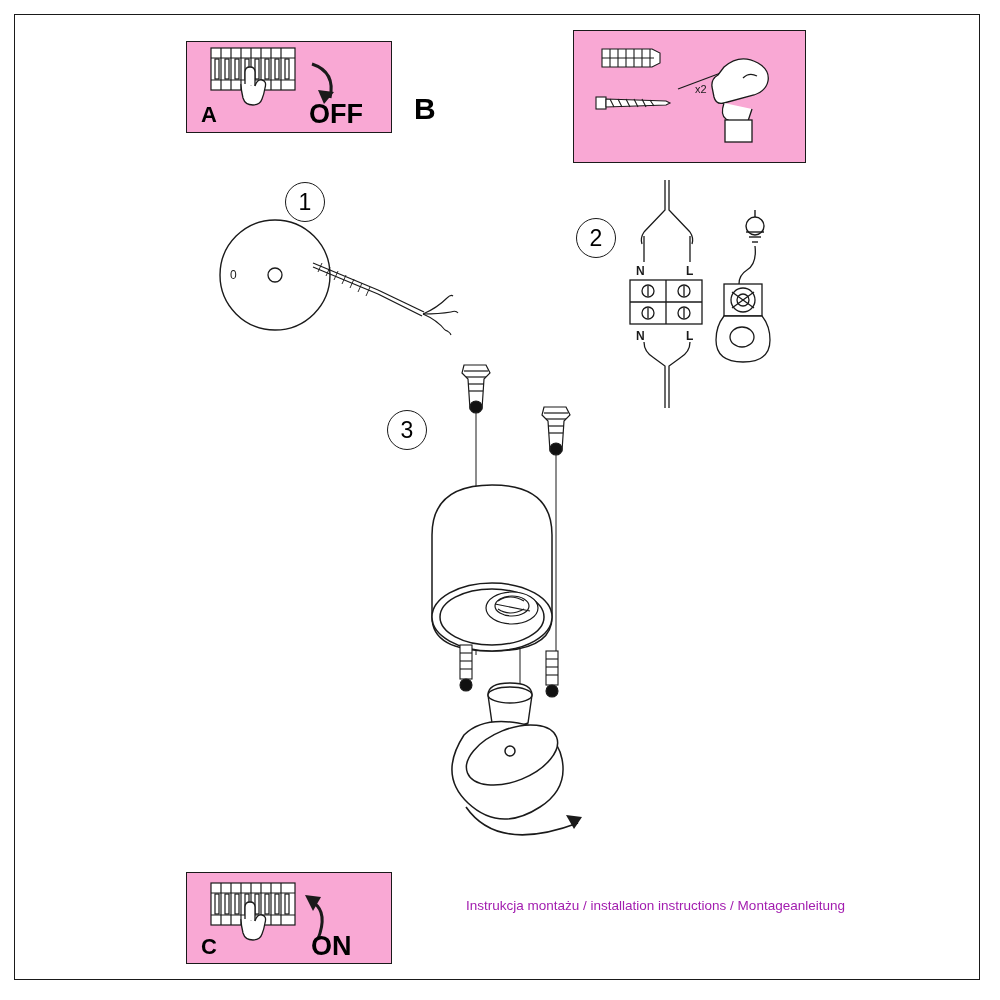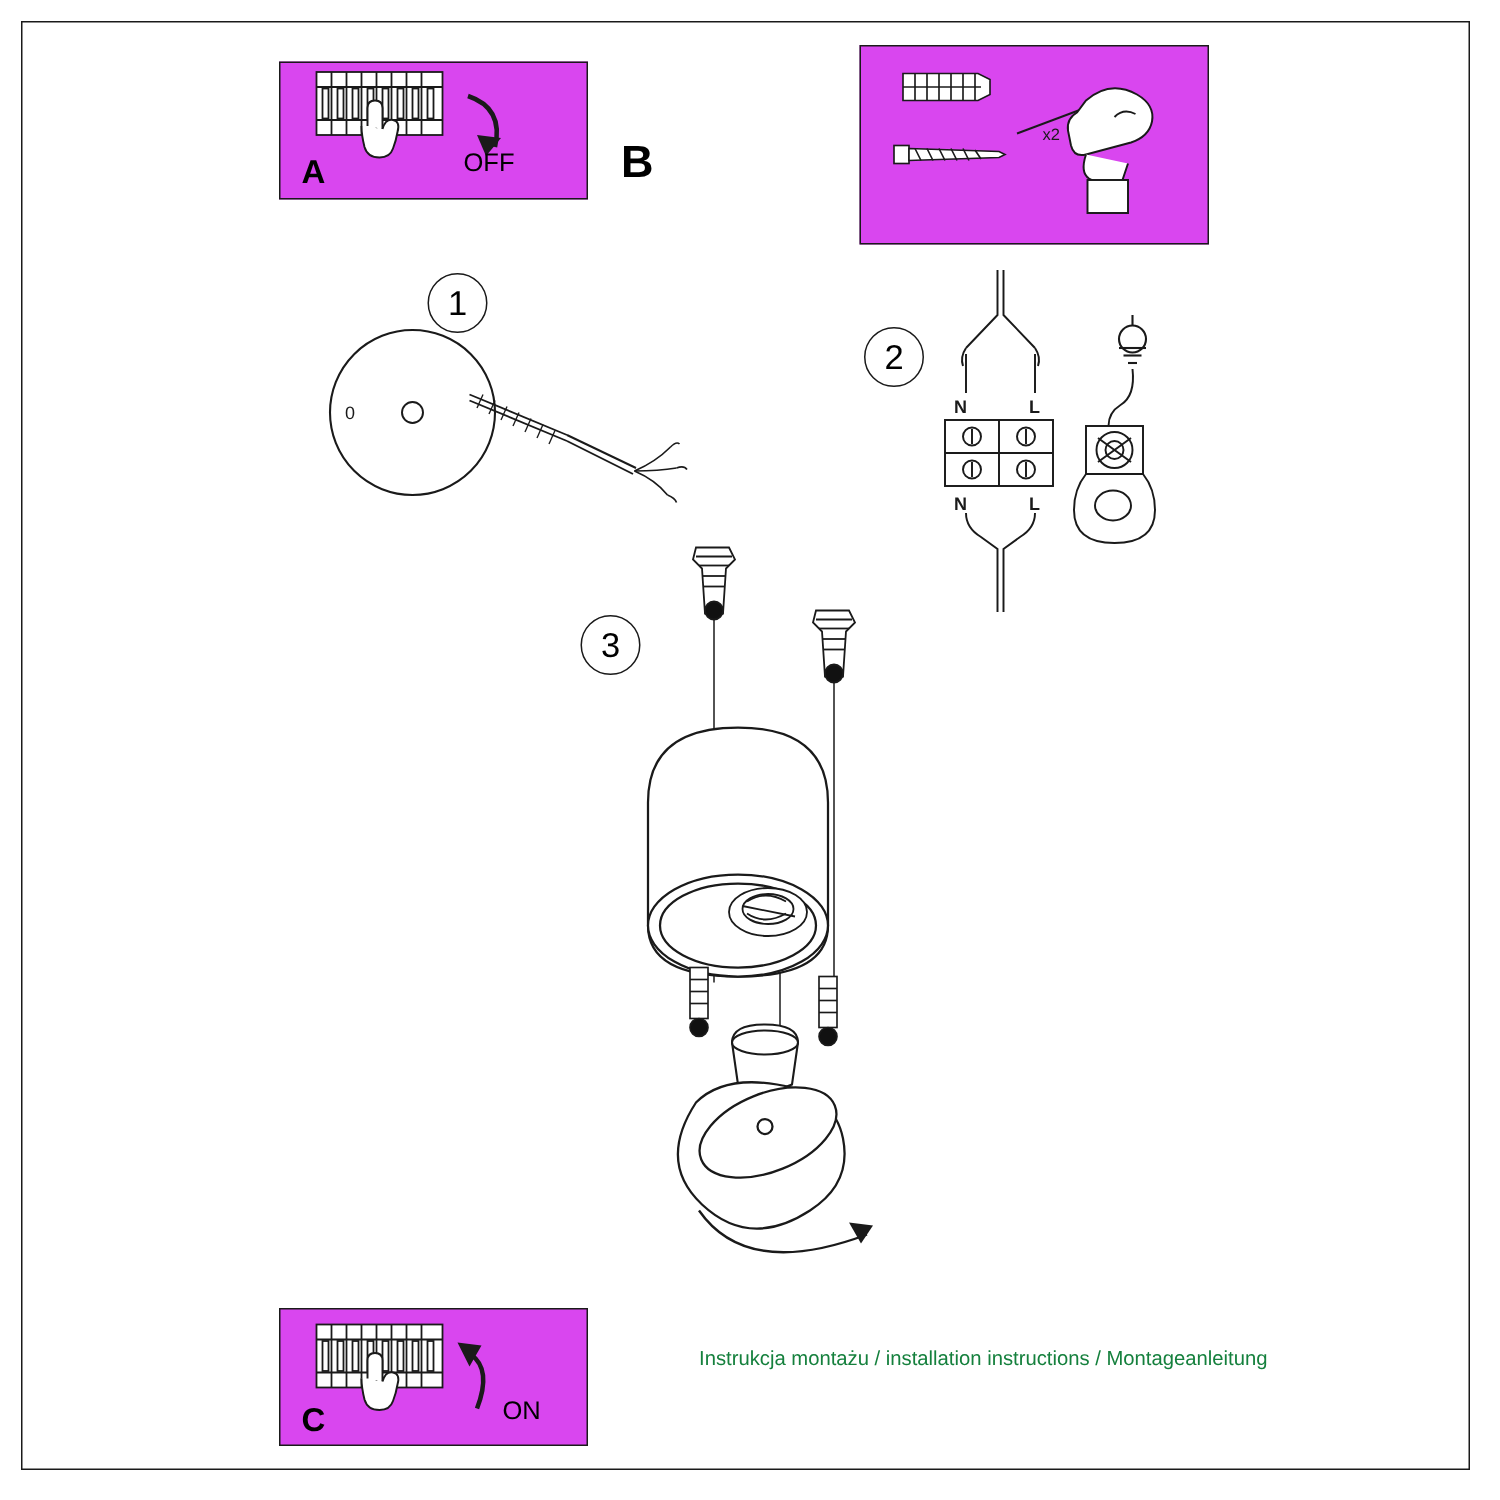--- a/index.html
+++ b/index.html
@@ -28,52 +28,52 @@
     left: 14px; top: 14px;
     width: 966px; height: 966px;
     border: 1.6px solid #1a1a1a;
     box-sizing: border-box;
   }
 
   
   .panel-box {
     border: 1.6px solid #1a1a1a;
     box-sizing: border-box;
-    background: #d946ef;
+    background: #f9a8d4;
   }
 
   .label-big {
     font-size: 30px;
     font-weight: bold;
     letter-spacing: 0.5px;
   }
   .label-letter {
     font-size: 22px;
     font-weight: bold;
   }
   .label-onoff {
-    font-size: 17px;
-    font-weight: normal;
+    font-size: 27px;
+    font-weight: bold;
   }
   .circle-num {
     width: 40px; height: 40px;
     border: 1.7px solid #1a1a1a;
     border-radius: 50%;
     display: flex;
     align-items: center;
     justify-content: center;
     font-size: 23px;
     font-weight: normal;
     box-sizing: border-box;
     background: #fff;
   }
   .caption {
     font-size: 13.5px;
     line-height: 20px;
-    color: #15803d;
+    color: #a21caf;
   }
   svg { display: block; overflow: visible; }
 </style>
 </head>
 <body>
 
 <div id="sheet">
 
   <div class="abs page-frame"></div>
 
@@ -335,20 +335,20 @@
       <g stroke="#1a1a1a" stroke-width="1.3" fill="#fff">
         <path d="M58 46 L58 34 q0 -5 5 -5 q5 0 5 5 L68 48"></path>
         <path d="M68 48 q2 -7 7 -6 q5 1 3 8 q-1 6 -3 11 q-2 6 -9 6 q-8 0 -10 -7 q-2 -8 -2 -14"></path>
       </g>
       <g fill="none" stroke="#1a1a1a" stroke-width="3">
         <path d="M131 66 q10 -26 -4 -36"></path>
       </g>
       <polygon points="118,22 134,24 126,38" fill="#1a1a1a"></polygon>
     </svg>
     <div class="abs label-letter" style="left:14px; top:61px;">C</div>
-    <div class="abs label-onoff" style="left:124px; top:58px;margin-left:24px;">ON</div>
+    <div class="abs label-onoff" style="left:124px; top:58px;">ON</div>
   </div>
 
   <div class="abs caption" style="left:466px; top:896px; width:420px;">
     <div>Instrukcja montażu / installation instructions / Montageanleitung</div>
   </div>
 
 </div>
 
 </body></html>

